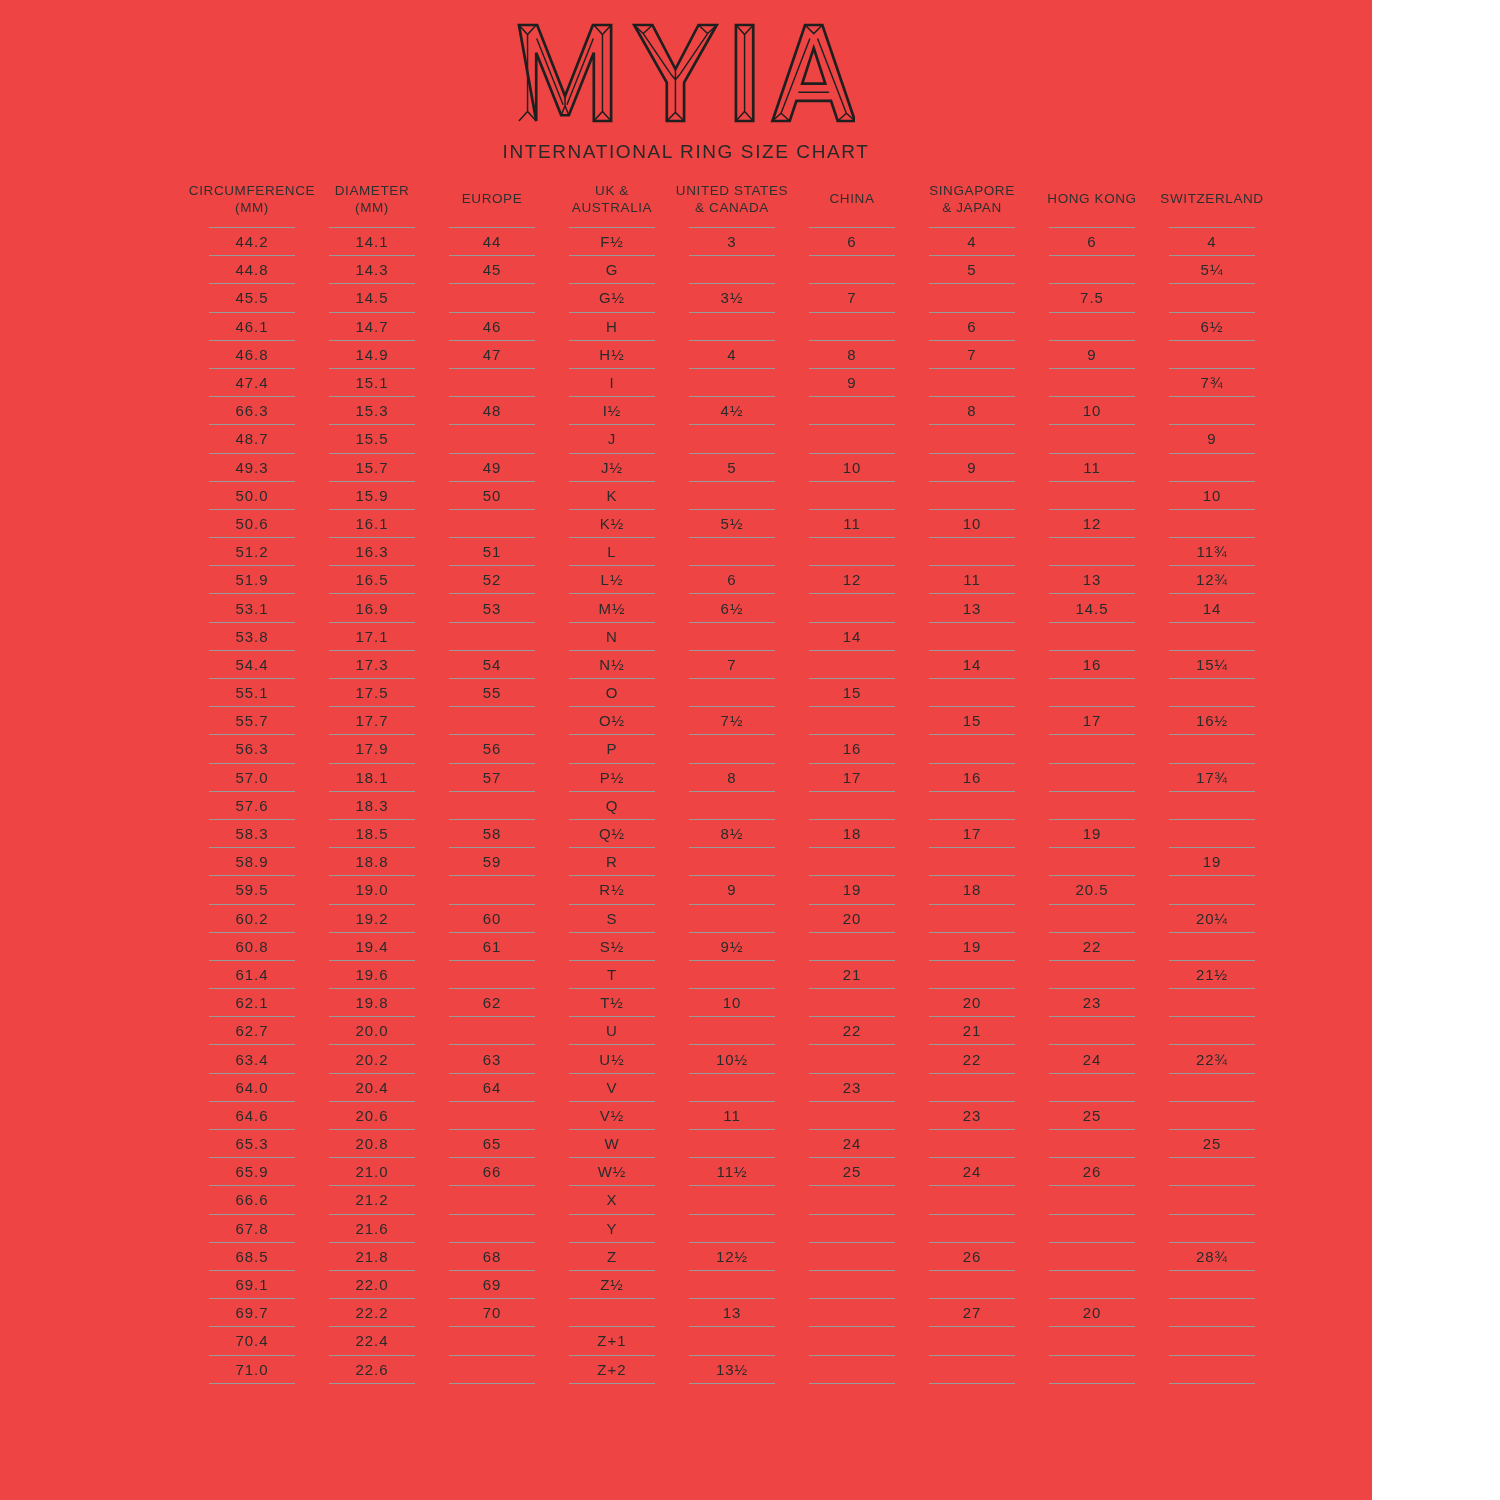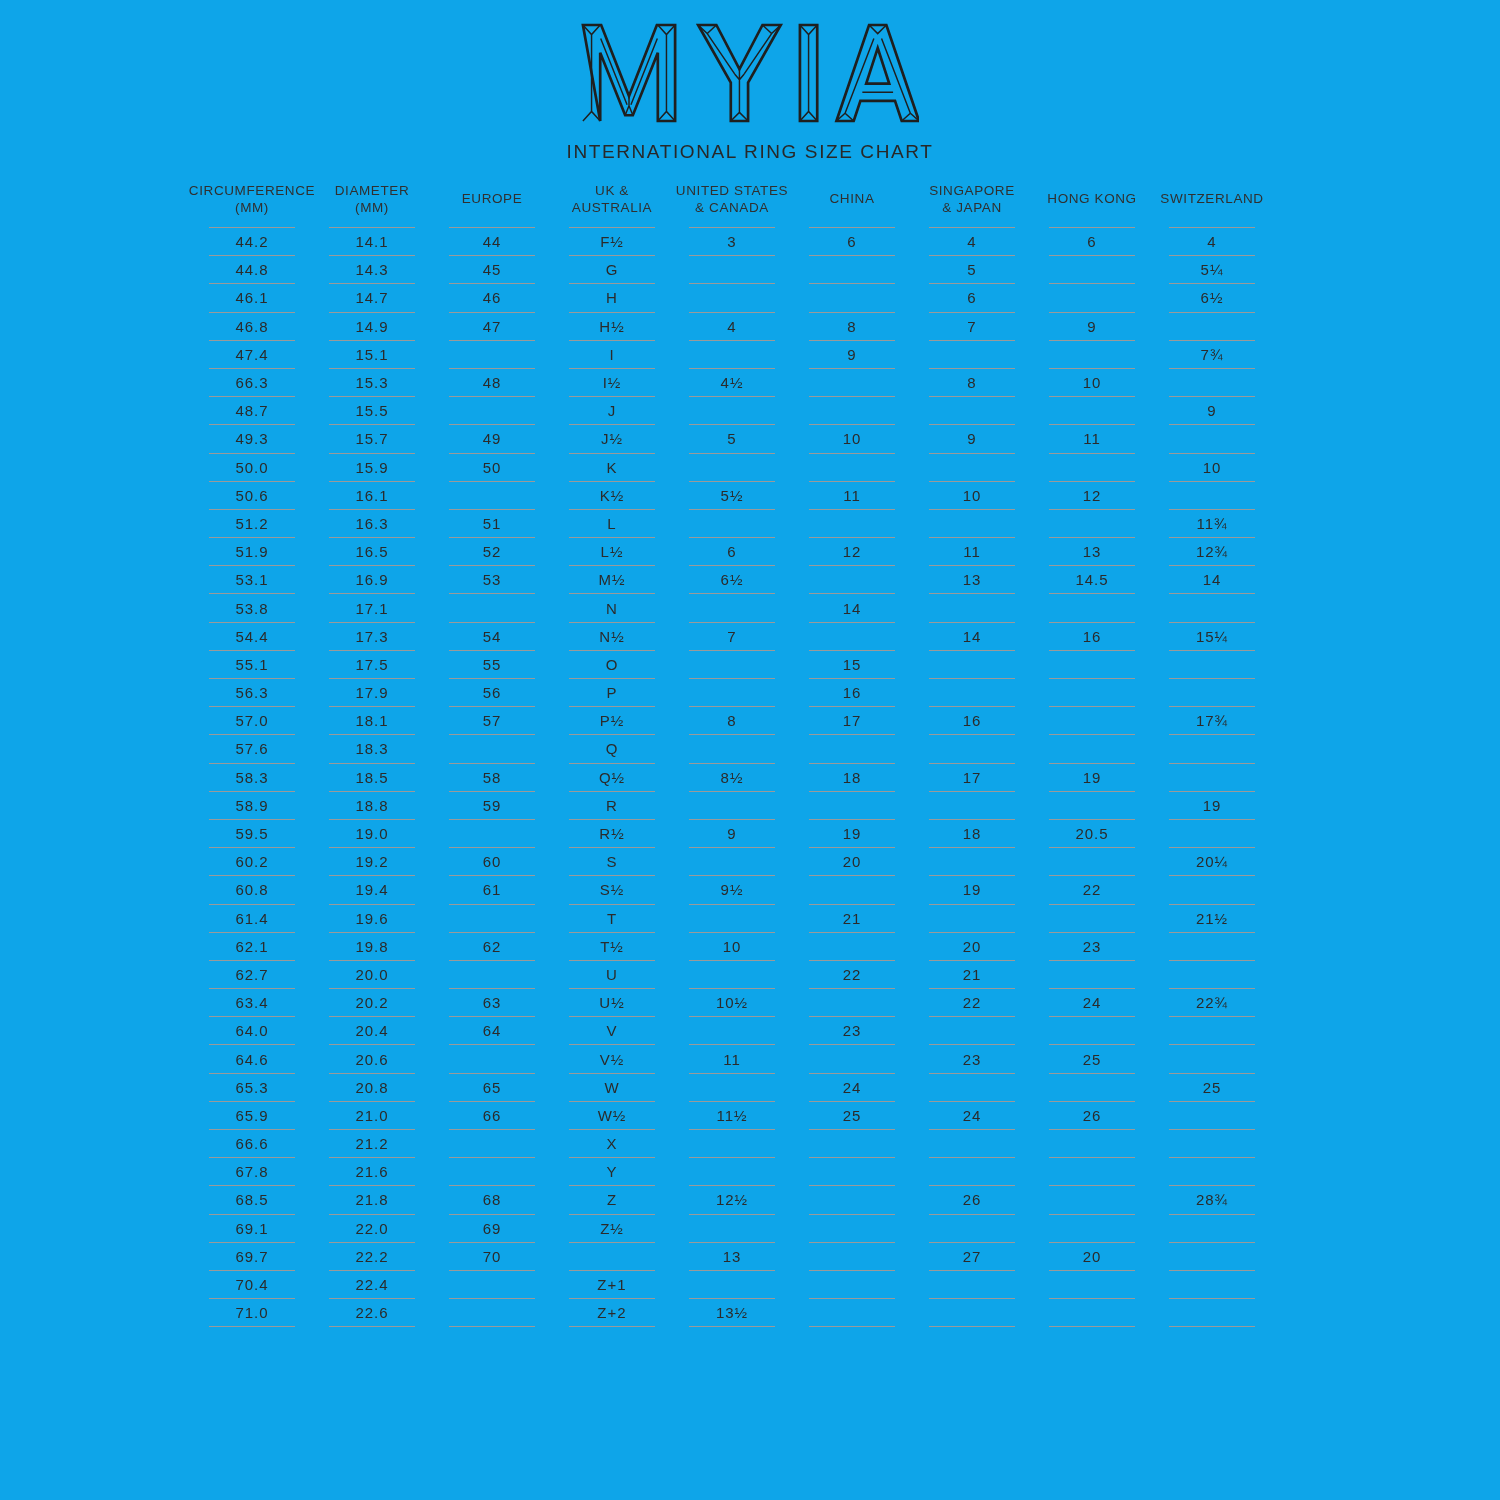--- a/index.html
+++ b/index.html
@@ -5,21 +5,21 @@
   :root{
     --text:#2b2b2b;
     --line:#9a9a9a;
     --logo:#1f1f1f;
   }
   html,body{margin:0;padding:0;background:#ffffff;}
   body{
     width:1500px;height:1500px;position:relative;
     font-family:"Liberation Sans", sans-serif;color:var(--text);
   }
-  .page{position:absolute;inset:0;width:1500px;height:1500px;background:#0ea5e9;overflow:hidden;}
+  .page{position:absolute;inset:0;width:1372px;height:1500px;background:#ef4444;overflow:hidden;}
 
   
   .logo-wrap{position:absolute;top:22px;left:50%;transform:translateX(-50%);width:338px;height:102px;}
   .logo-wrap svg{display:block;width:100%;height:100%;}
   .logo-wrap path{fill:none;stroke:var(--logo);}
   .logo-wrap path.o{stroke-width:2.8;stroke-linejoin:miter;}
   .logo-wrap path.f{stroke-width:1.5;stroke-linejoin:miter;}
 
   
   .subtitle{
@@ -199,20 +199,49 @@
           </td>
           <td>
             <div class="u"></div>
           </td>
           <td>
             <div class="u">5¼</div>
           </td>
         </tr>
         <tr>
           <td>
+            <div class="u">45.5</div>
+          </td>
+          <td>
+            <div class="u">14.5</div>
+          </td>
+          <td>
+            <div class="u"></div>
+          </td>
+          <td>
+            <div class="u">G½</div>
+          </td>
+          <td>
+            <div class="u">3½</div>
+          </td>
+          <td>
+            <div class="u">7</div>
+          </td>
+          <td>
+            <div class="u"></div>
+          </td>
+          <td>
+            <div class="u">7.5</div>
+          </td>
+          <td>
+            <div class="u"></div>
+          </td>
+        </tr>
+        <tr>
+          <td>
             <div class="u">46.1</div>
           </td>
           <td>
             <div class="u">14.7</div>
           </td>
           <td>
             <div class="u">46</div>
           </td>
           <td>
             <div class="u">H</div>
@@ -601,20 +630,49 @@
             <div class="u">15</div>
           </td>
           <td>
             <div class="u"></div>
           </td>
           <td>
             <div class="u"></div>
           </td>
           <td>
             <div class="u"></div>
+          </td>
+        </tr>
+        <tr>
+          <td>
+            <div class="u">55.7</div>
+          </td>
+          <td>
+            <div class="u">17.7</div>
+          </td>
+          <td>
+            <div class="u"></div>
+          </td>
+          <td>
+            <div class="u">O½</div>
+          </td>
+          <td>
+            <div class="u">7½</div>
+          </td>
+          <td>
+            <div class="u"></div>
+          </td>
+          <td>
+            <div class="u">15</div>
+          </td>
+          <td>
+            <div class="u">17</div>
+          </td>
+          <td>
+            <div class="u">16½</div>
           </td>
         </tr>
         <tr>
           <td>
             <div class="u">56.3</div>
           </td>
           <td>
             <div class="u">17.9</div>
           </td>
           <td>

